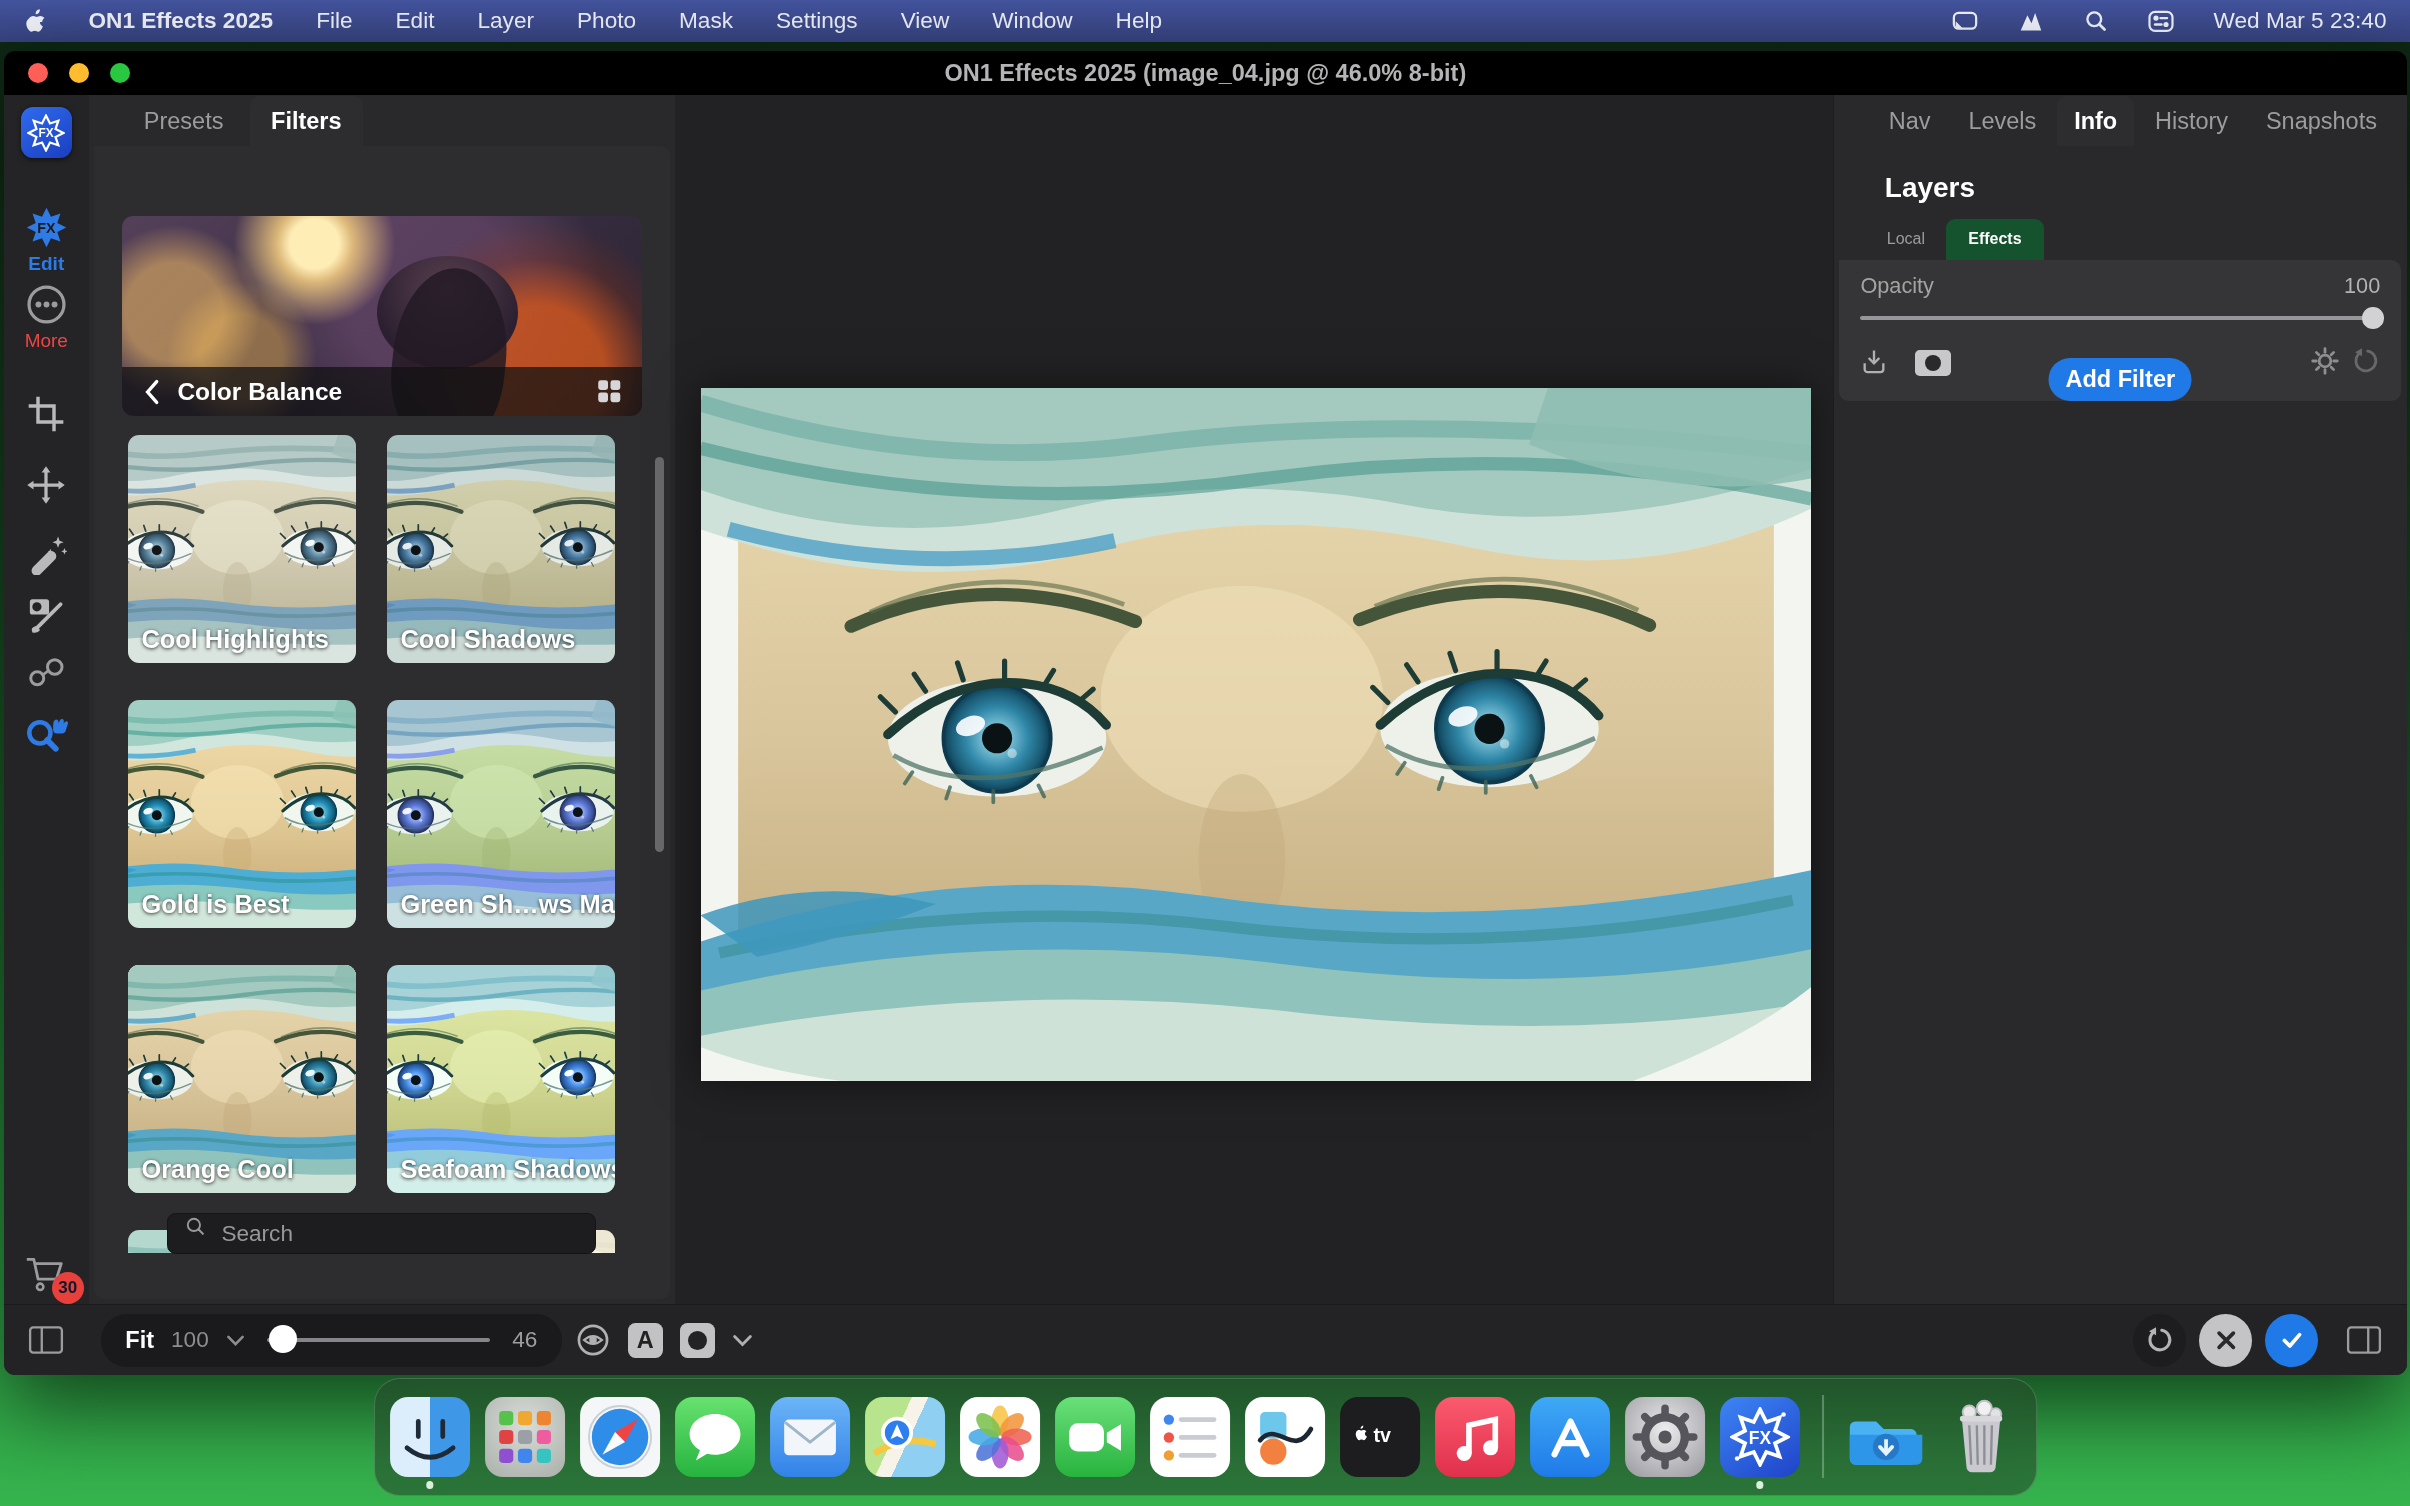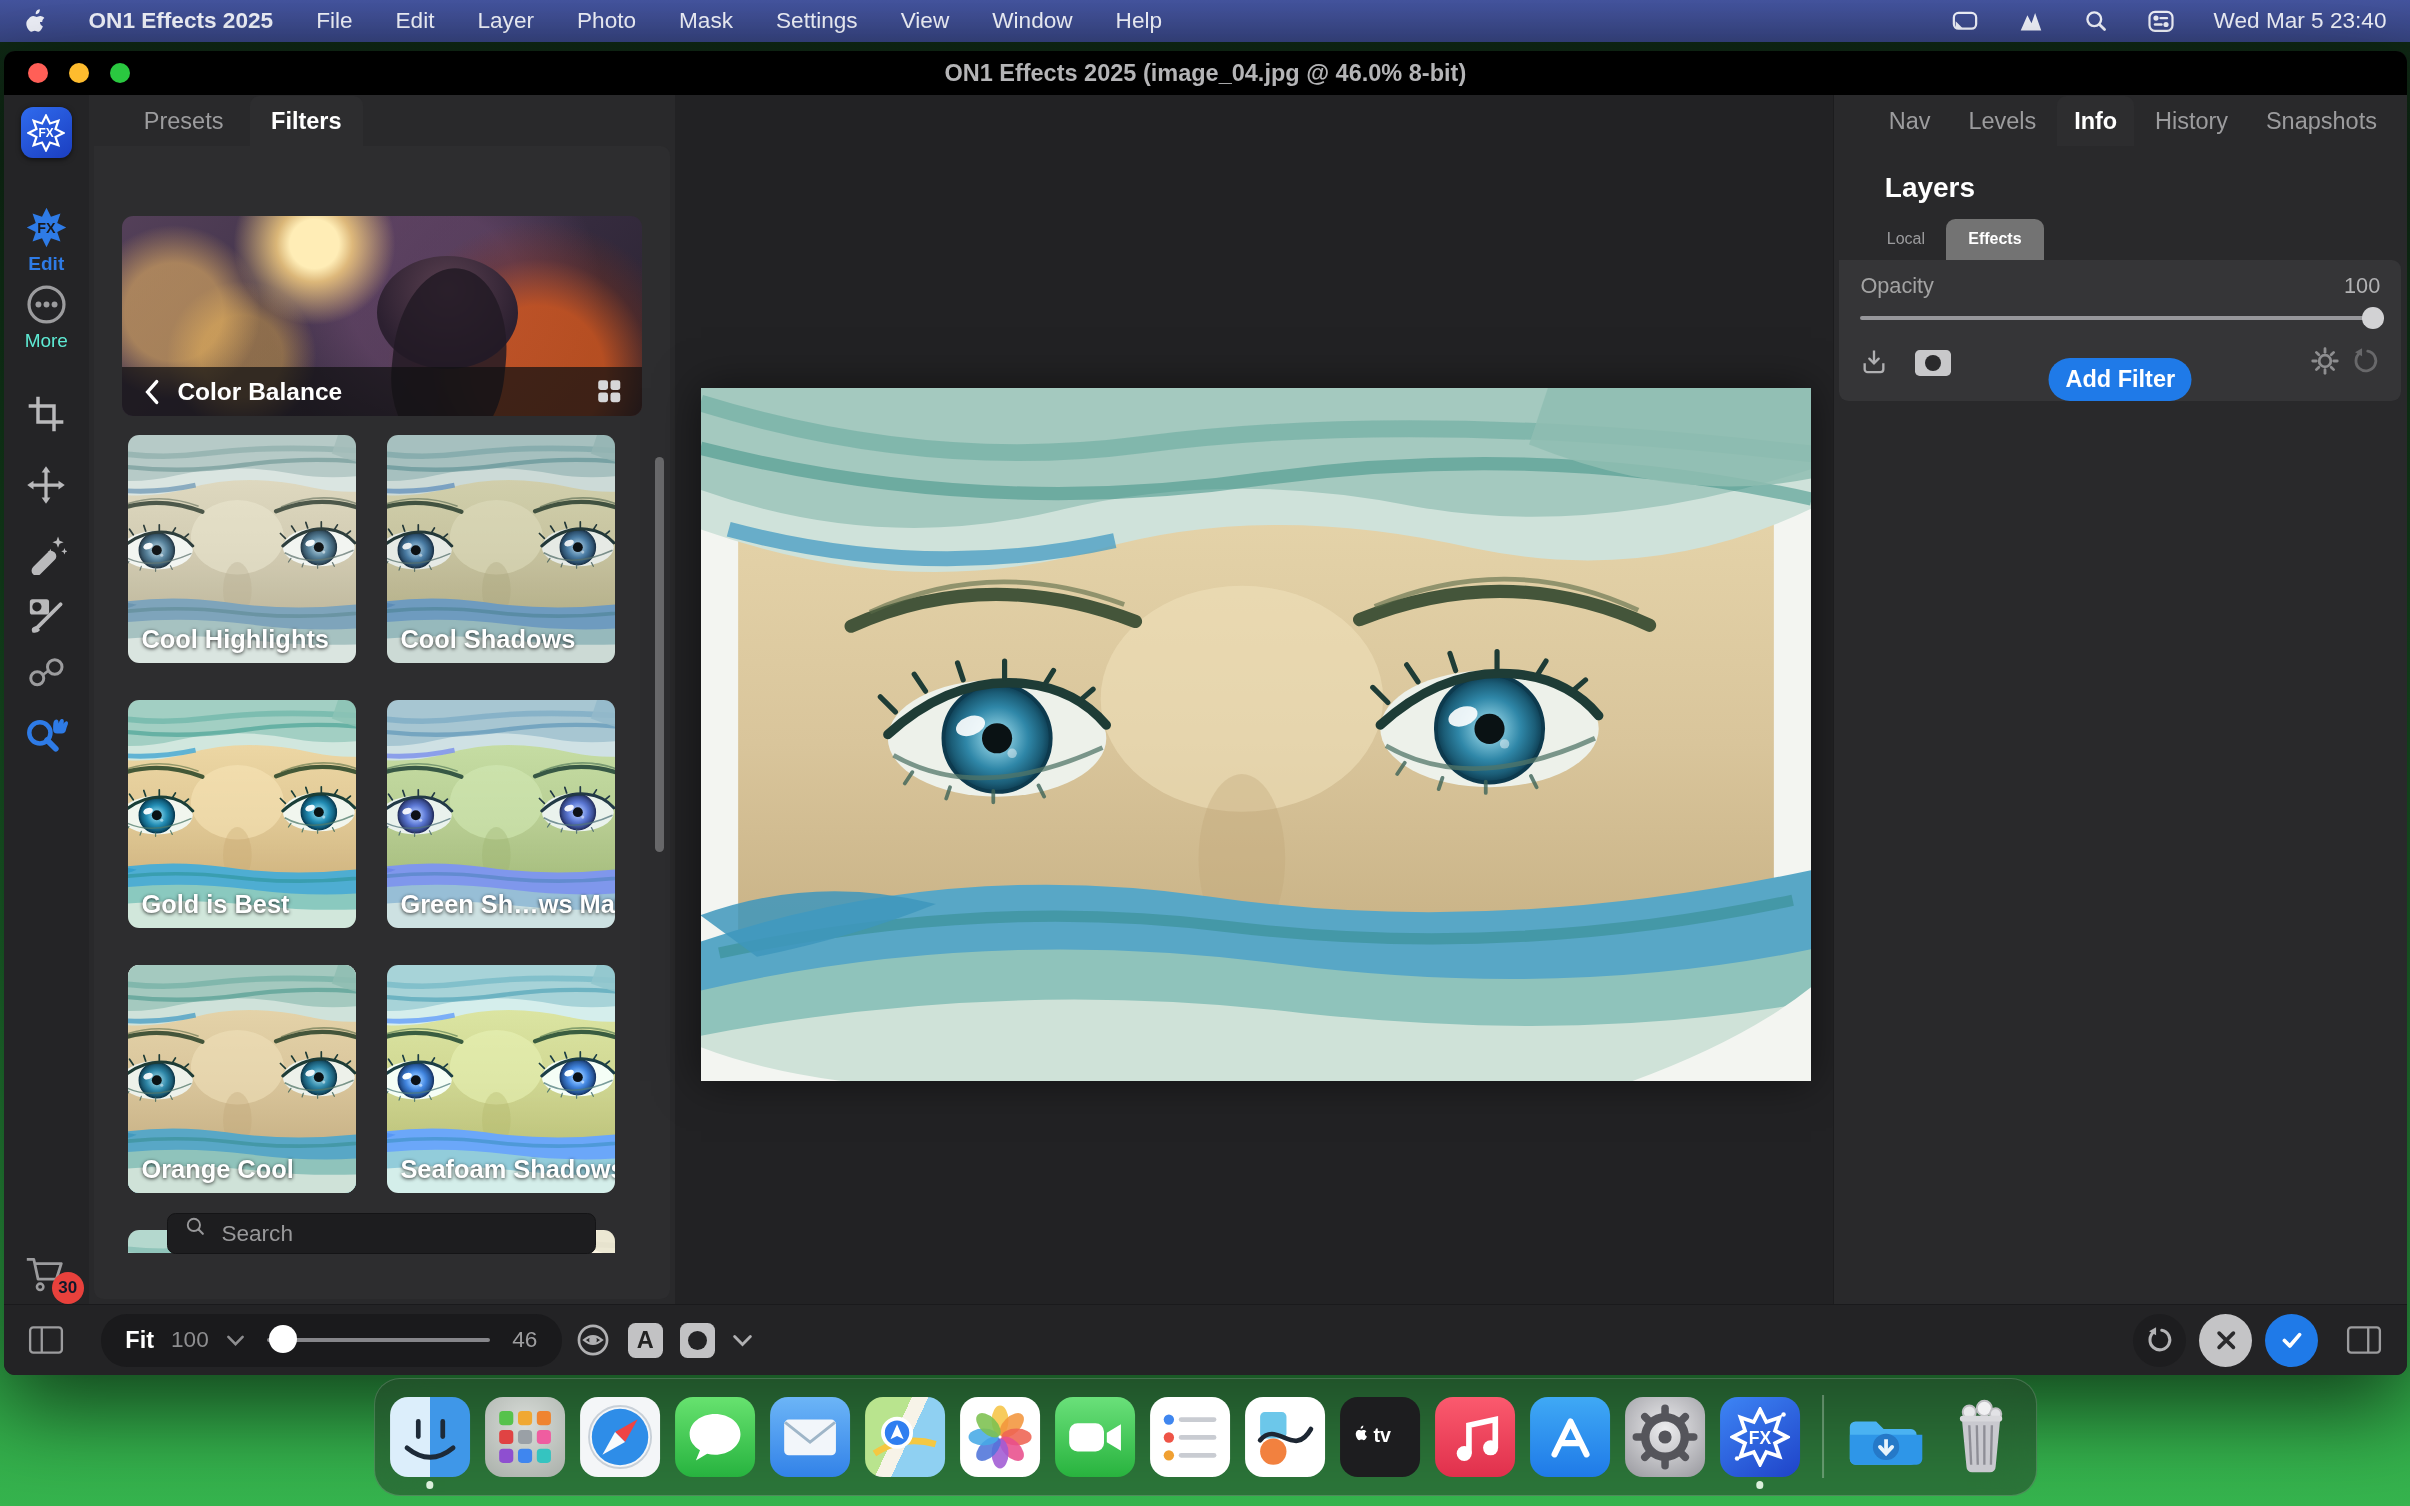--- a/index.html
+++ b/index.html
@@ -22,21 +22,21 @@
     background:#232325;box-shadow:0 32px 85px rgba(0,0,0,.6);overflow:hidden;}
   #titlebar{position:absolute;left:0;top:0;right:0;height:44px;background:#000000;
     display:flex;align-items:center;justify-content:center;color:#b4b4b6;font-size:23.5px;font-weight:bold;}
   .lights{position:absolute;left:24.5px;top:12.2px;display:flex;gap:21px;}
   .light{width:20px;height:20px;border-radius:50%;}
   .l-red{background:#ff5f57}.l-yellow{background:#febc2e}.l-green{background:#2ac840}
 
   
   #rail{position:absolute;left:0;top:44px;bottom:70px;width:85px;background:#242426;border-right:0.9px solid #1c1c1e;}
   .rail-abs{position:absolute;left:0;width:85px;display:flex;flex-direction:column;align-items:center;}
-  .rail-label{font-size:19px;color:#5eead4;margin-top:3.8px;}
+  .rail-label{font-size:19px;color:#ef4444;margin-top:3.8px;}
   .rail-label.blue{color:#2e7be6;font-weight:bold;}
   .app-badge{width:51px;height:51px;border-radius:12.2px;background:linear-gradient(145deg,#2f6bee,#1b3ec0);
     display:flex;align-items:center;justify-content:center;box-shadow:0 1.9px 5.6px rgba(0,0,0,.5);}
   .cart-wrap{position:relative;}
   .cart-badge{position:absolute;right:-13px;bottom:-7.5px;width:32px;height:32px;border-radius:50%;
     background:#e8413c;color:#0f172a;font-size:17px;font-weight:bold;display:flex;align-items:center;justify-content:center;}
 
   
   #left-panel{position:absolute;left:85px;top:44px;bottom:70px;width:587px;background:#29292b;}
   .lp-tabs{height:51px;display:flex;align-items:flex-end;padding-left:34px;gap:5.6px;font-size:23.5px;}
@@ -88,21 +88,21 @@
   #right-panel{position:absolute;right:0;top:44px;bottom:70px;width:573px;background:#29292b;border-left:0.9px solid #1c1c1e;}
   .rp-tabs{height:51px;display:flex;align-items:flex-end;padding-left:38px;gap:3.8px;font-size:23.5px;}
   .rp-tab{padding:11.3px 17px;color:#9c9c9e;}
   .rp-tab.active{background:#2d2d2f;color:#fff;font-weight:bold;border-radius:9.4px 9.4px 0 0;}
   .info-card{margin:0 5.6px;height:282px;background:#2d2d2f;border-radius:0 9.4px 9.4px 9.4px;position:relative;}
   .info-line{position:absolute;left:21px;top:107px;color:#b6b6b8;font-size:21.7px;}
   .info-divider{position:absolute;left:0;right:0;top:215px;border-top:0.9px solid #3c3c3e;}
   .layers-heading{margin:26px 0 0 51px;font-size:28px;font-weight:bold;color:#fff;}
   .layer-tabs{margin-top:15px;padding-left:38px;display:flex;align-items:flex-end;gap:5.6px;font-size:16px;}
   .lt-tab{padding:11.3px 15px;color:#9c9c9e;}
-  .lt-tab.active{background:#737373;color:#fff;font-weight:bold;border-radius:9.4px 9.4px 0 0;padding:11.3px 22.6px;}
+  .lt-tab.active{background:#14532d;color:#fff;font-weight:bold;border-radius:9.4px 9.4px 0 0;padding:11.3px 22.6px;}
   .effects-card{margin:0 5.6px;background:#353537;border-radius:0 9.4px 9.4px 9.4px;height:141px;position:relative;padding:0 21px;}
   .op-row{display:flex;justify-content:space-between;padding-top:13px;font-size:21.7px;}
   .op-label{color:#a3a3a3}.op-value{color:#b2b2b4}
   .op-slider{position:relative;margin-top:17px;height:4.7px;border-radius:2.8px;background:#97979b;}
   .op-thumb{position:absolute;right:-3.8px;top:-8.5px;width:21.7px;height:21.7px;border-radius:50%;background:#d2d2d4;}
   .fx-actions{position:relative;margin-top:22.6px;height:47px;}
   .act-import{position:absolute;left:0;top:3.8px;}
   .act-mask{position:absolute;left:55px;top:7.5px;width:36px;height:26px;border-radius:4.7px;background:#c8c8ca;
     display:flex;align-items:center;justify-content:center;}
   .act-mask .dot{width:16px;height:16px;border-radius:50%;background:#2a2a2c;}

